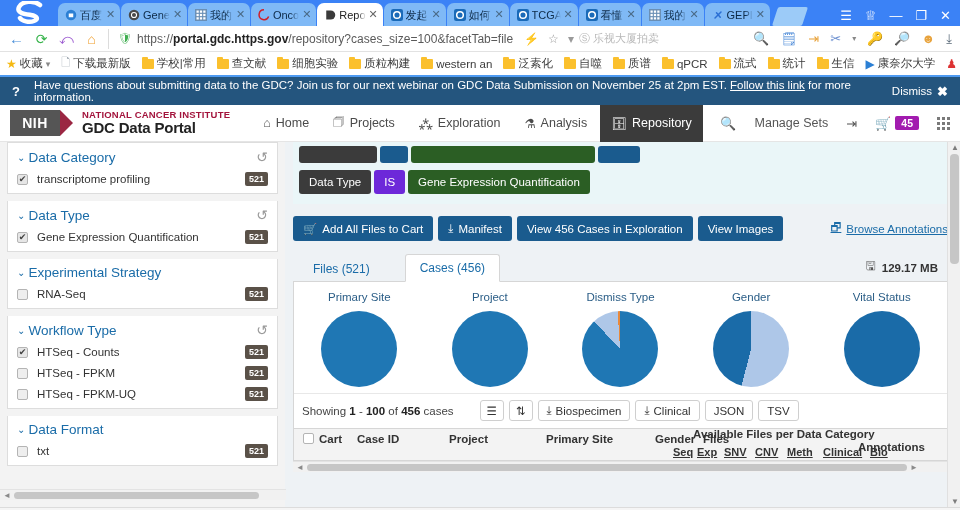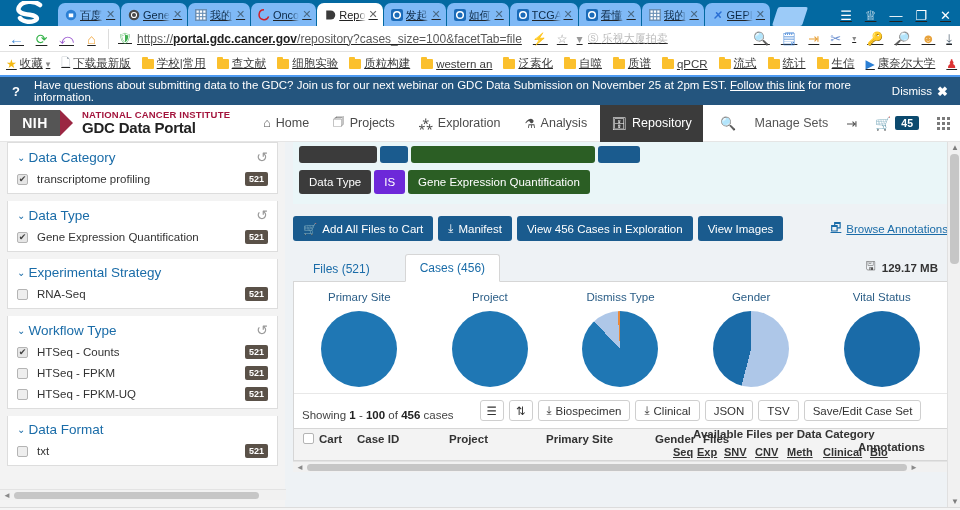--- a/index.html
+++ b/index.html
@@ -5,21 +5,21 @@
   * { box-sizing: border-box; }
   html, body { margin:0; padding:0; }
   body {
     width:960px; height:510px; overflow:hidden;
     font-family:"Liberation Sans", sans-serif;
     font-size:12px; color:#222; background:#fff;
     -webkit-font-smoothing:antialiased;
   }
 
   
-  #browser-chrome { background:#0369a1;text-decoration:underline; }
+  #browser-chrome { background:#3b82f6; }
 
   .tabstrip { height:26px; display:flex; align-items:flex-end; padding-left:2px; position:relative;}
   .brandlogo {
     width:56px; height:26px; flex:0 0 56px;
     display:flex; align-items:center; justify-content:center;
   }
   .brandlogo svg { display:block; }
 
   .tab {
     height:23px; min-width:62px; max-width:68px; flex:0 0 auto;
@@ -119,21 +119,21 @@
   .gdc-title .l1 { color:#a3143c; font-size:9.5px; font-weight:bold; letter-spacing:.2px; }
   .gdc-title .l2 { color:#222; font-size:15px; font-weight:bold; letter-spacing:-.2px;}
   .gdc-nav { display:flex; align-items:center; margin-left:22px; gap:2px; height:37px; }
   .gdc-nav .item {
     display:flex; align-items:center; gap:5px; height:37px;
     padding:0 11px; font-size:12.5px; color:#4b4b4b;
   }
   .gdc-nav .item.active { background:#3b3b3b; color:#fff; }
   .gdc-right { margin-left:auto; display:flex; align-items:center; gap:18px; color:#555; font-size:12.5px;}
   .cartwrap { display:flex; align-items:center; gap:4px; }
-  .cartcount { background:#0c4a6e; color:#fff; font-size:10.5px; font-weight:bold; padding:1px 6px; border-radius:2px;}
+  .cartcount { background:#a21caf; color:#fff; font-size:10.5px; font-weight:bold; padding:1px 6px; border-radius:2px;}
   .grid3 { display:grid; grid-template-columns:repeat(3,3px); grid-template-rows:repeat(3,3px); gap:2px;}
   .grid3 i { background:#7a7a7a; width:3px; height:3px; display:block;}
 
   
   .page { display:flex; height:365px; background:#eef2f5; position:relative; }
 
   
   .sidebar {
     width:285px; flex:0 0 285px; background:#f3f3f3;
     padding:0 7px; overflow:hidden; position:relative;
@@ -201,21 +201,21 @@
   }
   .sizeinfo .dico { color:#555; font-size:12px; font-weight:normal;}
 
   .chartcard { border:1px solid #d6d6d6; background:#fff; margin-top:-1px; }
   .charts { display:flex; padding:9px 0 6px 0; }
   .chartcol { flex:1 1 0; display:flex; flex-direction:column; align-items:center; }
   .chart-title { font-size:11.5px; color:#2a5d86; margin-bottom:8px;}
   .pie { width:76px; height:76px; border-radius:50%; }
 
   .showbar {
-    display:flex; align-items:flex-end; gap:6px;
+    display:flex; align-items:center; gap:6px;
     padding:6px 8px 7px 8px; border-top:1px solid #e8e8e8;
     font-size:11.5px; color:#444;
   }
   .showbar .st { margin-right:20px; }
   .showbar .st b { color:#222; }
   .gbtn {
     height:21px; border:1px solid #cfcfcf; background:#fff; border-radius:3px;
     display:flex; align-items:center; gap:4px; padding:0 8px;
     font-size:11.5px; color:#333; font-family:inherit;
   }
@@ -380,21 +380,21 @@
     </div>
   </div>
 
   <div class="navbar">
     <span class="navicon back">←</span>
     <span class="navicon reload">⟳</span>
     <span class="navicon fwd">⤺</span>
     <span class="navicon home">⌂</span>
     <div class="urlbar">
       <span class="urlshield">🛡</span>
-      <span class="urltext"><span>https://</span><b>portal.gdc.cancer.gov</b><span>/repository?cases_size=100&amp;facetTab=file</span></span>
+      <span class="urltext"><span>https://</span><b>portal.gdc.https.gov</b><span>/repository?cases_size=100&amp;facetTab=file</span></span>
       <span class="urlicons">
         <span>⚡</span>
         <span>☆</span>
         <span>▾</span>
       </span>
       <span class="urlsuffix">Ⓢ&nbsp;<span>乐视大厦拍卖</span></span>
     </div>
     <div class="navright">
       <span class="ni" style="color:#9a9a9a">🔍</span>
       <span class="ni" style="color:#3b7fd4">🗒</span>
@@ -701,23 +701,20 @@
               <button class="gbtn">
                 <span>⤓</span>
                 <span>Clinical</span>
               </button>
               <button class="gbtn">
                 <span>JSON</span>
               </button>
               <button class="gbtn">
                 <span>TSV</span>
               </button>
-              <button class="gbtn">
-                <span>Save/Edit Case Set</span>
-              </button>
             </span>
         </div>
       </div>
 
       <div class="tablehead">
         <div class="avail-lbl">Available Files per Data Category</div>
         <div class="th-r1">
           <span class="th-cb"></span>
           <span style="width:38px">Cart</span>
           <span style="width:92px">Case ID</span>

